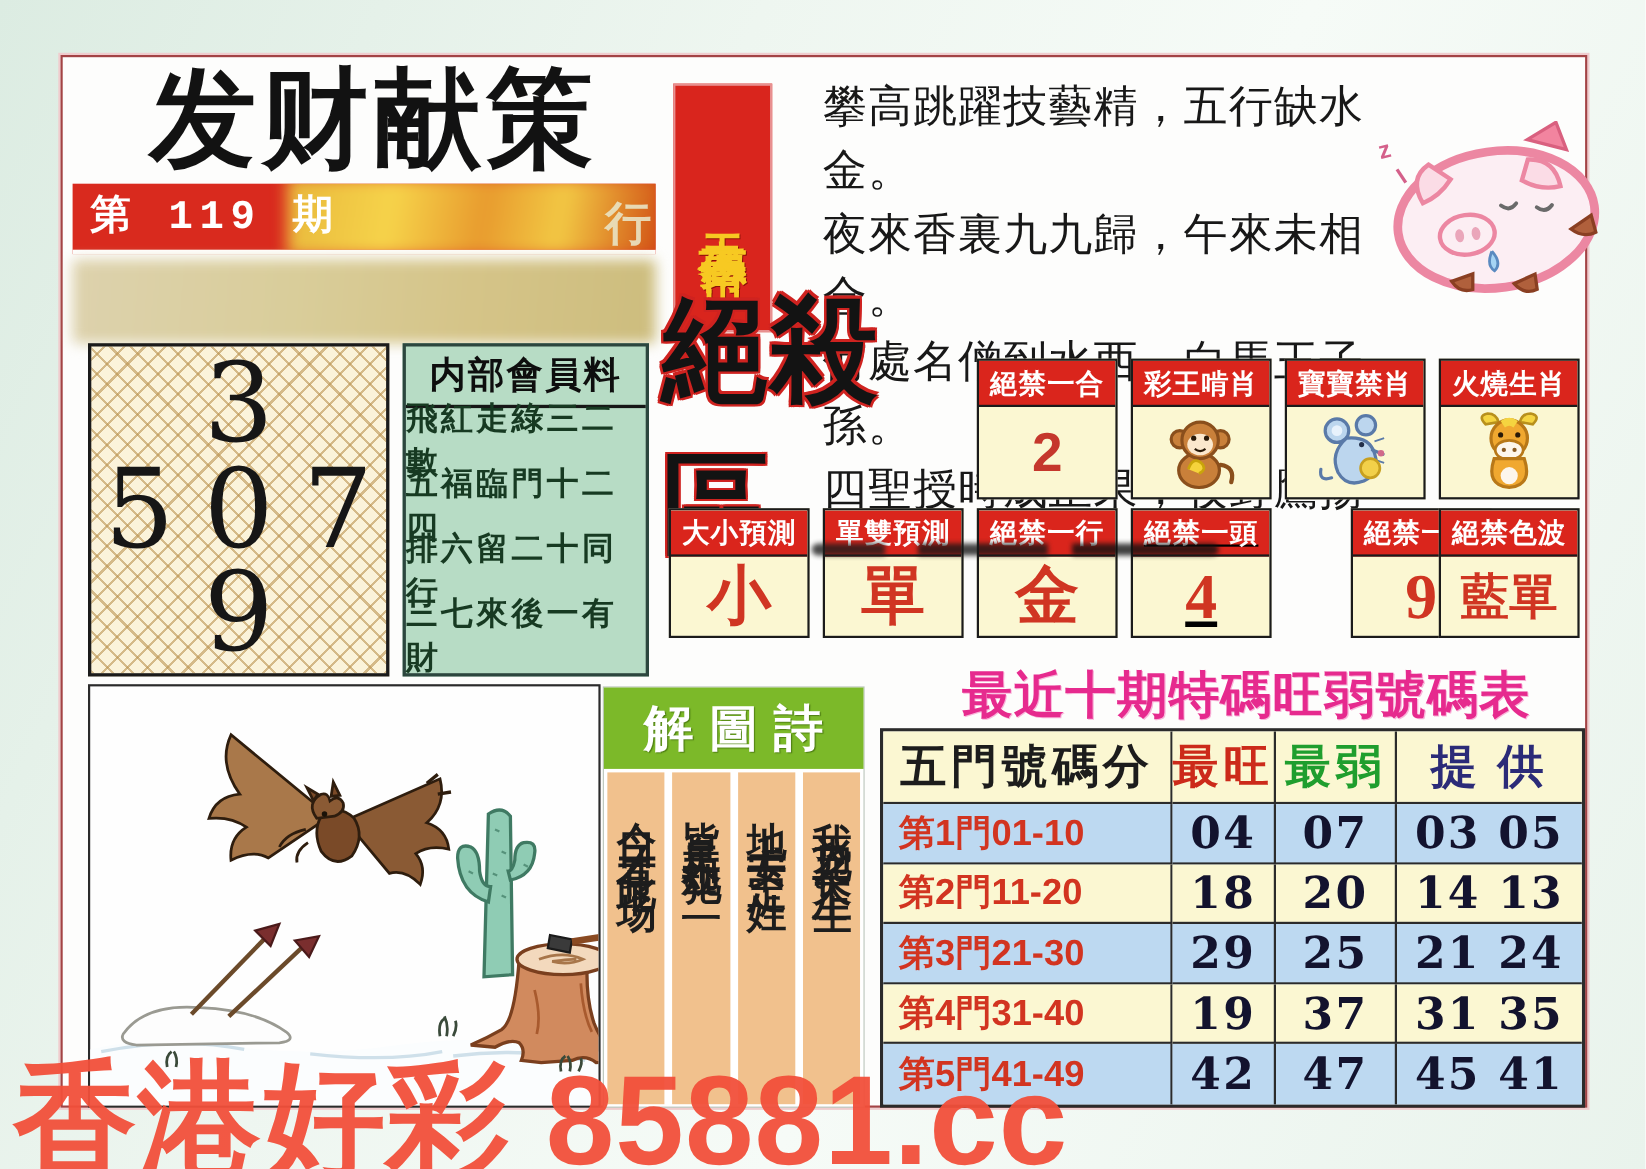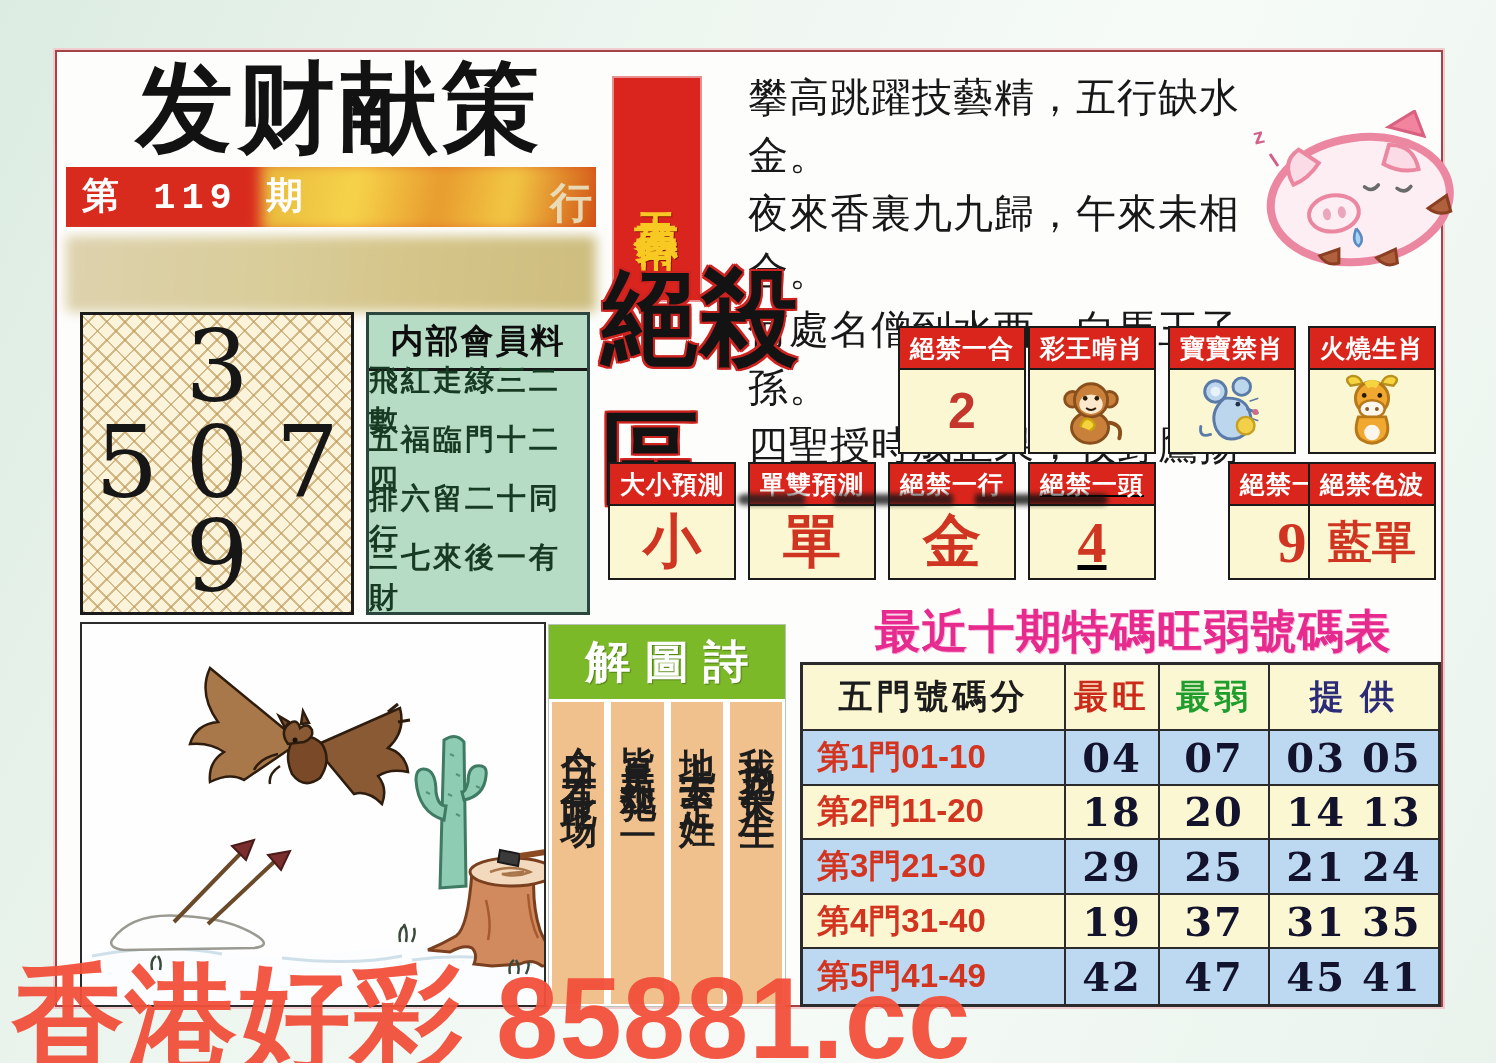--- a/index.html
+++ b/index.html
@@ -90,21 +90,21 @@
 
   
   .hot-title { left:822px; top:604px; width:622px; height:56px; display:flex; align-items:center; justify-content:center;
                color:#e62a8e; font-size:46px; font-weight:900; letter-spacing:1px; text-shadow:1px 1px 0 #f9b6da; }
   .hot-table { left:800px; top:662px; width:641px; height:345px; border:3px solid #2b2b2b;
                display:grid; grid-template-columns:263px 94px 110px 1fr; grid-template-rows:66px repeat(5,1fr); }
   .hot-table > div { border-right:2px solid #2b2b2b; border-bottom:2px solid #2b2b2b;
                      display:flex; align-items:center; justify-content:center; }
   .hot-table > div:nth-child(4n) { border-right:none; }
   .hot-table > div:nth-last-child(-n+4) { border-bottom:none; }
-  .th { background:#fbf7d2; font-family:"Liberation Serif", serif; font-weight:700; font-size:34px; letter-spacing:4px; }
+  .th { background:#fbf7d2; font-family:"Liberation Serif", serif; font-weight:700; font-size:42px; letter-spacing:4px; }
   .th-gate { color:#1c1c1c; } .th-hot { color:#cc2a1a; } .th-weak { color:#1f9e2e; } .th-offer { color:#2b2b78; }
   .r-blue  { background:#bdd9f1; } .r-cream { background:#fbf7d2; }
   .td-gate { color:#d23420; font-weight:700; font-size:33px; justify-content:flex-start !important; padding-left:14px; white-space:nowrap; }
   .td-val  { font-family:"DejaVu Serif", serif; font-weight:700; font-size:40px; color:#13132e; letter-spacing:2px; }
 
   .watermark { left:12px; top:944px; font-size:112px; font-weight:900; color:#f2503a; white-space:nowrap;
                z-index:40; letter-spacing:1px; transform:scaleY(1.03); opacity:.95; }
 </style>
 </head>
 <body>
@@ -162,21 +162,21 @@
   <div class="abs member">
     <div class="member-title">内部會員料</div>
     <div class="member-line">飛紅走綠三二數</div>
     <div class="member-line">五福臨門十二四</div>
     <div class="member-line">排六留二十同行</div>
     <div class="member-line">三七來後一有財</div>
   </div>
 
   <div class="abs killzone">絕殺區</div>
 
-  <div class="abs cell forbid" style="left:888px;top:326px;margin-left:10px;">
+  <div class="abs cell forbid" style="left:888px;top:326px;">
     <div class="cell-h">絕禁一合</div>
     <div class="cell-b">
         <span class="v-num">2</span>
       </div>
   </div>
   <div class="abs cell forbid" style="left:1028px;top:326px;">
     <div class="cell-h">彩王啃肖</div>
     <div class="cell-b">
       <svg width="78" height="78" viewBox="0 0 80 80">
         <path d="M58,52 q14,2 10,16" fill="none" stroke="#8a4f1c" stroke-width="4" stroke-linecap="round"></path>

